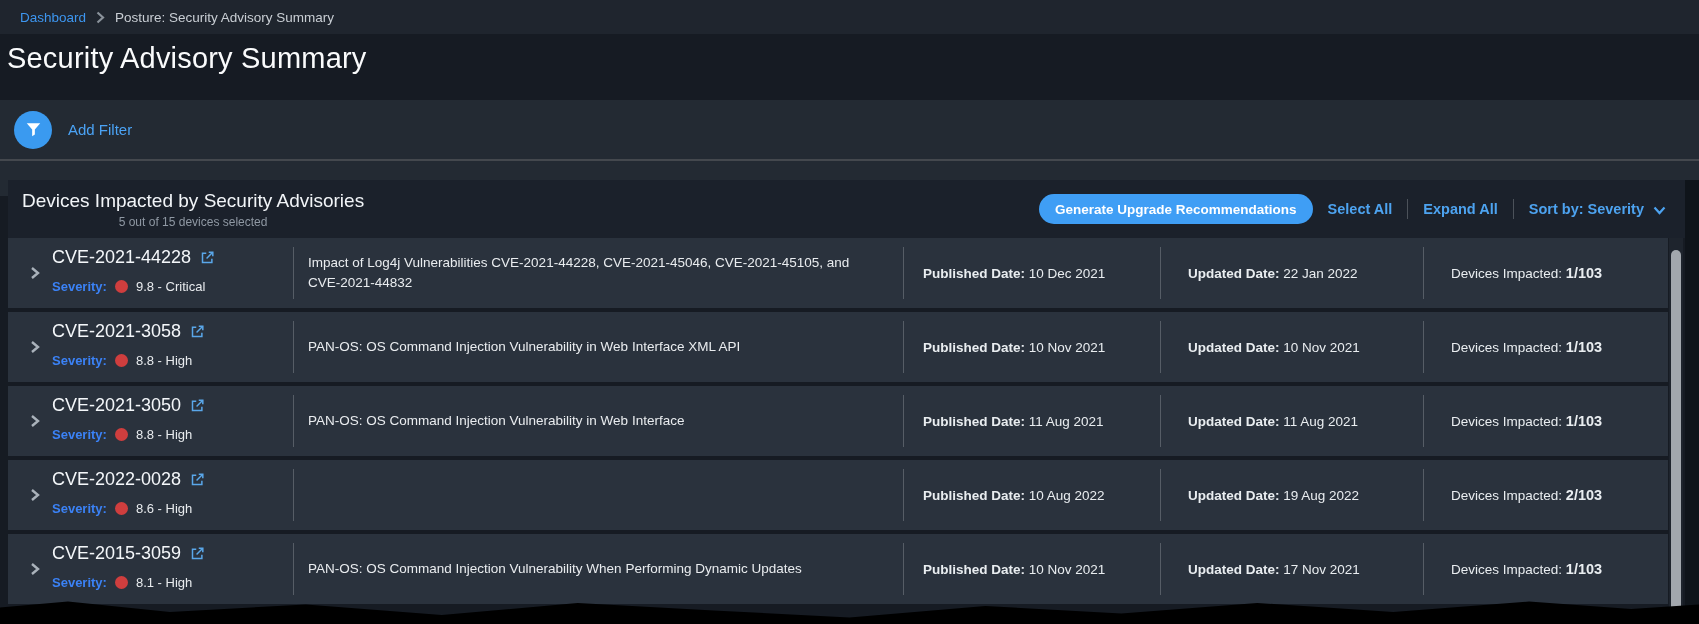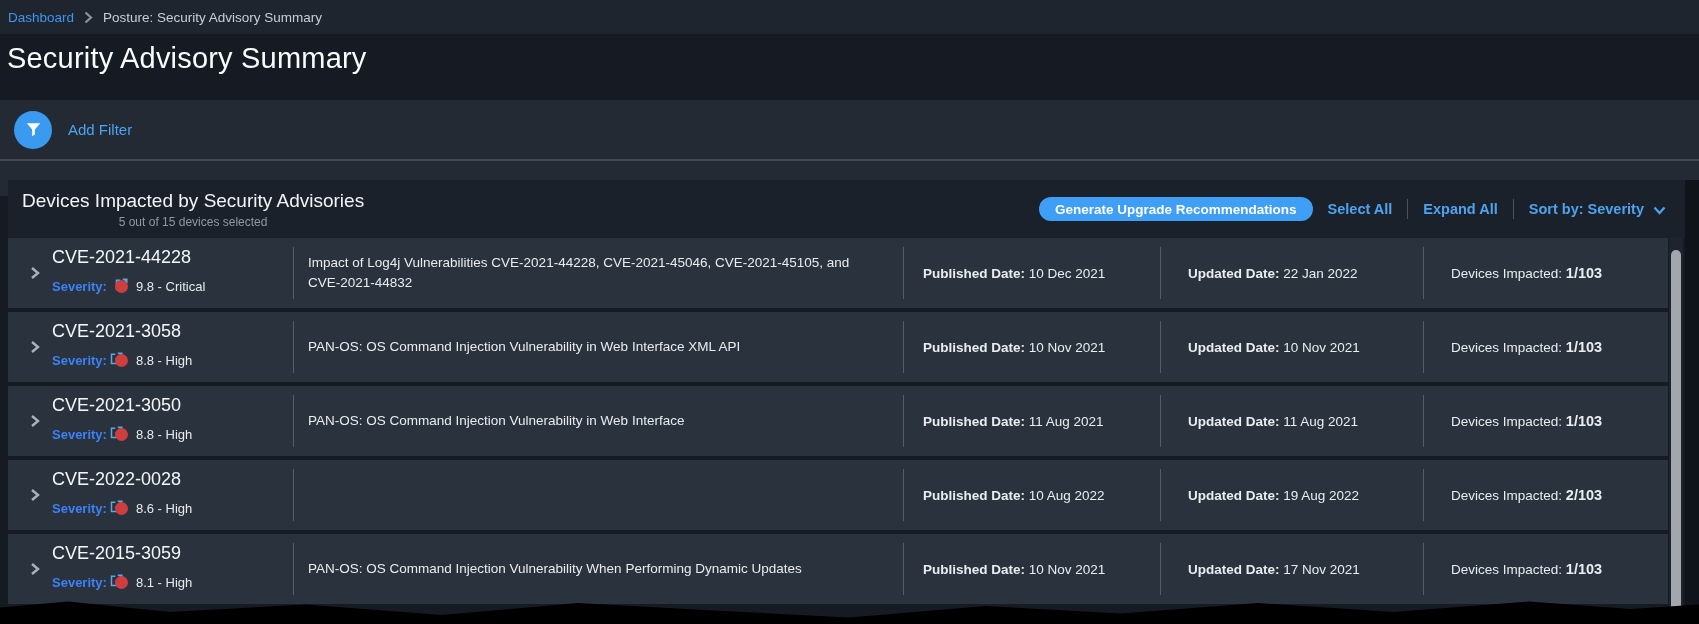--- a/index.html
+++ b/index.html
@@ -4,21 +4,21 @@
 <style>
   html,body{margin:0;padding:0;}
   body{
     width:1699px;height:624px;position:relative;overflow:hidden;
     background:#161b23;color:#e7ebef;
     font-family:"Liberation Sans", sans-serif;
   }
   
   .breadcrumb-bar{
     position:absolute;top:0;left:0;right:0;height:34px;background:#1f252e;
-    display:flex;align-items:center;gap:10px;padding-left:8px;font-size:13.5px;
+    display:flex;align-items:center;gap:10px;padding-left:20px;font-size:13.5px;
   }
   .crumb-link{color:#3d96f0;cursor:pointer;}
   .crumb-current{color:#c9ced4;}
   .crumb-sep{display:flex;align-items:center;margin-top:1px;}
   .page-title{
     position:absolute;top:42px;left:7px;font-size:29px;font-weight:400;
     color:#fafbfc;letter-spacing:.2px;
   }
   
   .filter-card{position:absolute;top:100px;left:0;right:0;height:96px;background:#232a33;}
@@ -33,35 +33,35 @@
     position:absolute;top:180px;left:8px;right:13px;height:58px;background:#1b212b;
     display:flex;align-items:center;justify-content:space-between;
     padding:0 20px 0 14px;box-sizing:border-box;
   }
   .panel-titles{display:flex;flex-direction:column;gap:3px;align-items:center;}
   .panel-title{font-size:19px;color:#f2f5f8;}
   .panel-subtitle{font-size:12px;color:#8f98a3;}
   .panel-actions{display:flex;align-items:center;gap:15px;}
   .gen-btn{
     background:#3f9ef5;color:#ffffff;font-weight:bold;font-size:13.5px;
-    border:none;border-radius:15px;height:24px;padding:0 16px;cursor:pointer;
+    border:none;border-radius:15px;height:30px;padding:0 16px;cursor:pointer;
     font-family:"Liberation Sans", sans-serif;
   }
   .hdr-link{color:#4da3f0;font-weight:bold;font-size:14.5px;cursor:pointer;white-space:nowrap;}
   .hdr-divider{width:1px;height:20px;background:#4c525a;}
   .sort-by{display:flex;align-items:center;gap:9px;cursor:pointer;}
   
   .rows{position:absolute;top:238px;left:8px;width:1660px;}
   .adv-row{height:70px;margin-bottom:4px;background:#2a323d;position:relative;}
   .vd{position:absolute;top:9px;bottom:9px;width:1px;background:#565d66;}
   .vd1{left:285px}.vd2{left:895px}.vd3{left:1152px}.vd4{left:1415px}
   .row-chevron{position:absolute;left:22px;top:28px;cursor:pointer;}
   .cve-line{
     position:absolute;left:44px;top:9px;font-size:18px;color:#f4f7fa;
-    display:flex;align-items:center;gap:9px;flex-direction:column;
+    display:flex;align-items:center;gap:9px;
   }
   .cve-link{cursor:pointer;}
   .ext-icon{display:flex;align-items:center;cursor:pointer;}
   .sev-line{position:absolute;left:44px;top:41px;font-size:13px;display:flex;align-items:center;gap:8px;}
   .sev-label{font-weight:bold;color:#3b82f6;}
   .sev-dot{width:13px;height:13px;border-radius:50%;background:#cf3e3e;}
   .sev-value{color:#e8ebee;}
   .c-desc{
     position:absolute;left:300px;width:552px;top:50%;transform:translateY(-50%);
     font-size:13.5px;color:#e9ecef;line-height:1.5;

